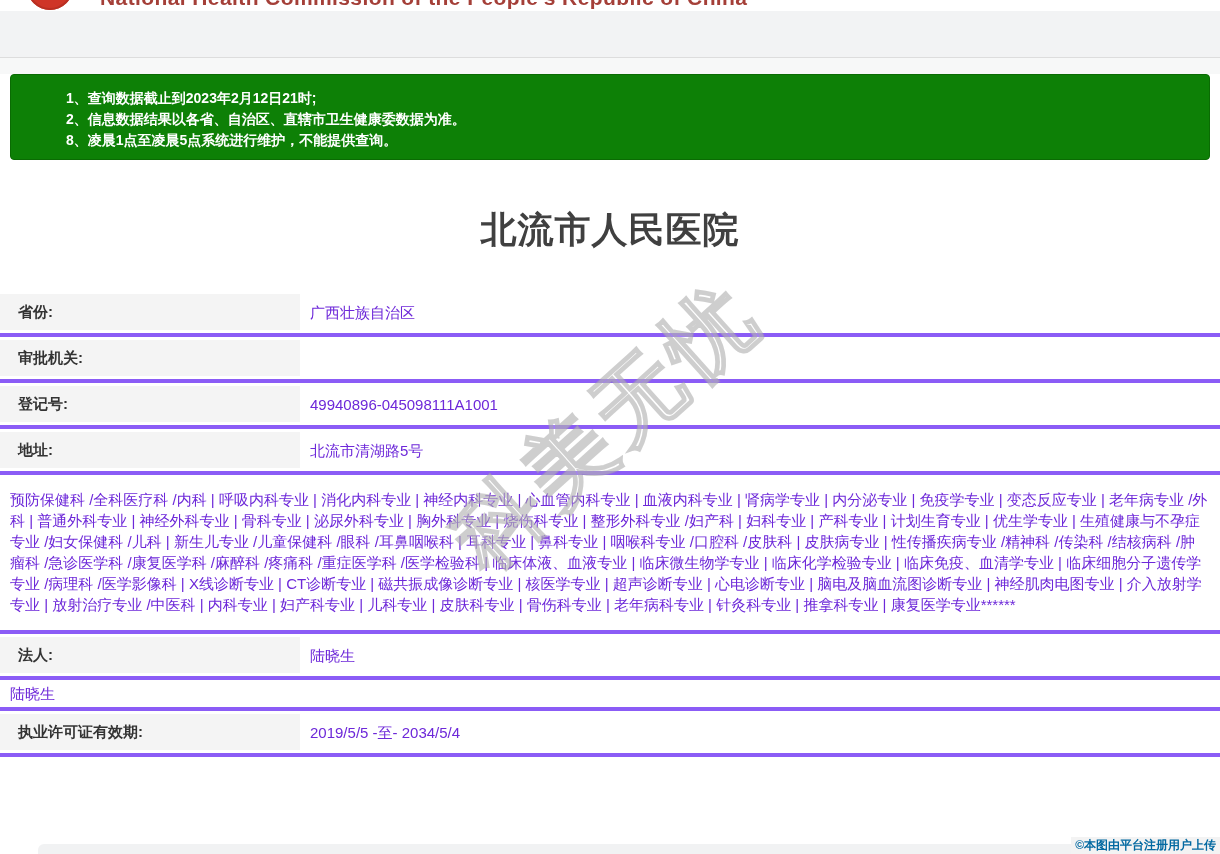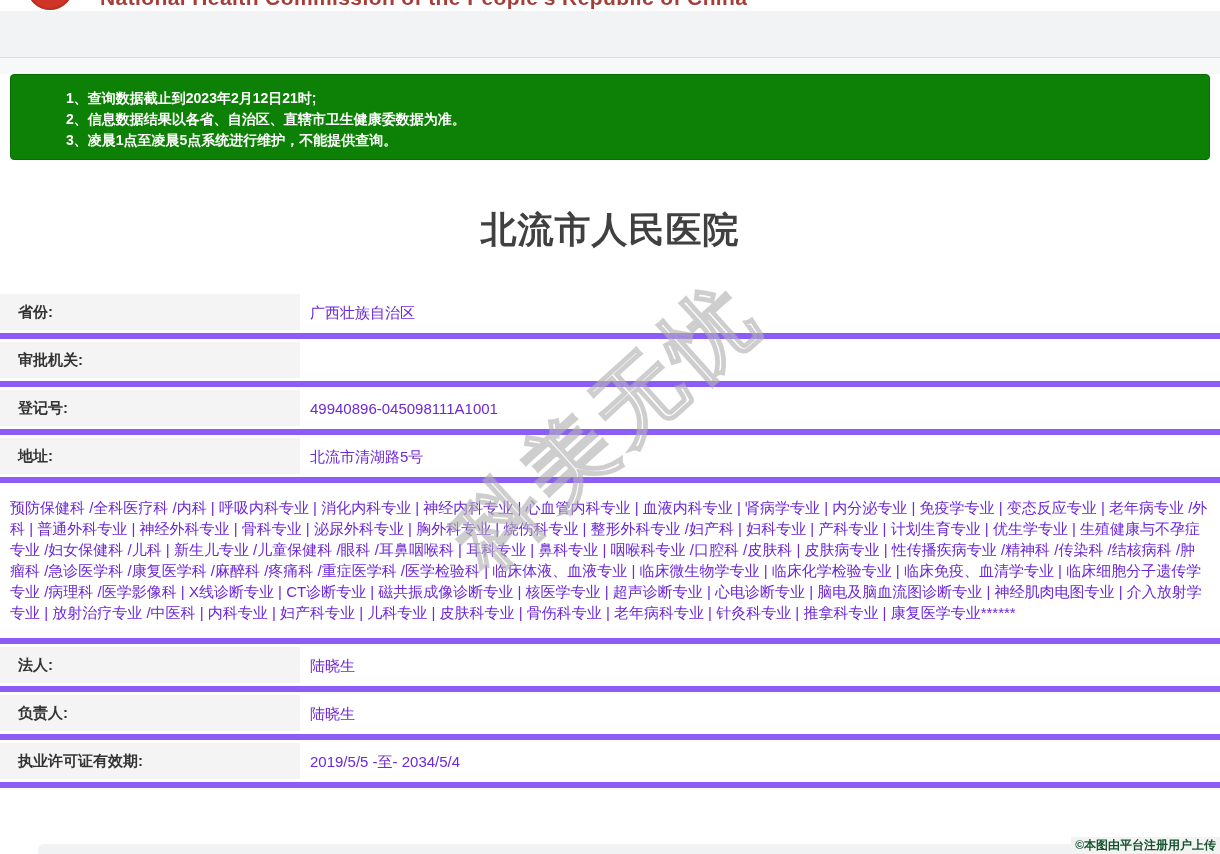--- a/index.html
+++ b/index.html
@@ -22,21 +22,21 @@
   .notice { margin:0 10px; height:86px; background:#0d8006; border:1px solid #0a6b03;
     border-radius:4px; padding:13px 0 0 55px; }
   .notice-line { color:#ffffff; font-size:14px; font-weight:700; line-height:21px; }
 
   
   .hospital-title { margin-top:46px; text-align:center; font-size:36px; font-weight:700;
     color:#404040; letter-spacing:1px; }
 
   
   .info-table { margin-top:36px; width:1220px; }
-  .trow { display:flex; align-items:stretch; border-bottom:6px solid #8b5cf6; padding:3px 0; }
+  .trow { display:flex; align-items:stretch; border-bottom:4px solid #8b5cf6; padding:3px 0; }
   .tlabel { flex:0 0 300px; background:#f4f4f4; display:flex; align-items:center;
     padding-left:18px; min-height:36px; font-size:15px; font-weight:600; color:#333; }
   .tvalue { flex:1; display:flex; align-items:center; padding:0 12px 0 10px;
     font-size:15px; color:#6d28d9; line-height:21px; }
   .trow.multiline .tlabel, .trow.multiline .tvalue { align-items:flex-start; padding-top:11px; }
   .trow.multiline .tvalue { padding-bottom:12px; }
 
   
   .footer-strip { position:absolute; left:38px; right:38px; bottom:-14px; height:24px;
     background:#f1f2f3; border-radius:6px; }
@@ -44,40 +44,40 @@
   
   .watermark { position:absolute; left:392px; top:368px; width:430px; text-align:center;
     transform:rotate(-42deg); white-space:nowrap; font-size:86px; font-weight:700;
     letter-spacing:8px; color:rgba(210,210,210,0.30);
     -webkit-text-fill-color:rgba(255,255,255,0.22);
     -webkit-text-stroke:2px rgba(165,165,165,0.55);
     pointer-events:none; user-select:none; }
 
   
   .copyright-badge { position:absolute; right:0; bottom:0; background:rgba(242,242,242,0.95);
-    font-size:12px; font-weight:700; color:#14532d; padding:1px 4px 2px 4px; line-height:14px; }
+    font-size:12px; font-weight:700; color:#0369a1; padding:1px 4px 2px 4px; line-height:14px; }
 </style>
 </head>
 <body>
 
 <div class="page">
 
   <div class="masthead">
     <div class="masthead-strip">
       <div class="emblem"></div>
       <div class="masthead-title">National Health Commission of the People's Republic of China</div>
     </div>
     <div class="masthead-sub"></div>
     <div class="masthead-line"></div>
   </div>
 
   <div class="notice">
     <div class="notice-line">1、查询数据截止到2023年2月12日21时;</div>
     <div class="notice-line">2、信息数据结果以各省、自治区、直辖市卫生健康委数据为准。</div>
-    <div class="notice-line">3、凌晨1点至凌晨5点系统进行维护，不能提供查询。</div>
+    <div class="notice-line">8、凌晨1点至凌晨5点系统进行维护，不能提供查询。</div>
   </div>
 
   <h1 class="hospital-title">北流市人民医院</h1>
 
   <div class="info-table">
 
     <div class="trow">
       <div class="tlabel">省份:</div>
       <div class="tvalue">广西壮族自治区</div>
     </div>
@@ -100,21 +100,20 @@
       <div class="tvalue">预防保健科 /全科医疗科 /内科 | 呼吸内科专业 | 消化内科专业 | 神经内科专业 | 心血管内科专业 | 血液内科专业 | 肾病学专业 | 内分泌专业 | 免疫学专业 | 变态反应专业 | 老年病专业 /外科 | 普通外科专业 | 神经外科专业 | 骨科专业 | 泌尿外科专业 | 胸外科专业 | 烧伤科专业 | 整形外科专业 /妇产科 | 妇科专业 | 产科专业 | 计划生育专业 | 优生学专业 | 生殖健康与不孕症专业 /妇女保健科 /儿科 | 新生儿专业 /儿童保健科 /眼科 /耳鼻咽喉科 | 耳科专业 | 鼻科专业 | 咽喉科专业 /口腔科 /皮肤科 | 皮肤病专业 | 性传播疾病专业 /精神科 /传染科 /结核病科 /肿瘤科 /急诊医学科 /康复医学科 /麻醉科 /疼痛科 /重症医学科 /医学检验科 | 临床体液、血液专业 | 临床微生物学专业 | 临床化学检验专业 | 临床免疫、血清学专业 | 临床细胞分子遗传学专业 /病理科 /医学影像科 | X线诊断专业 | CT诊断专业 | 磁共振成像诊断专业 | 核医学专业 | 超声诊断专业 | 心电诊断专业 | 脑电及脑血流图诊断专业 | 神经肌肉电图专业 | 介入放射学专业 | 放射治疗专业 /中医科 | 内科专业 | 妇产科专业 | 儿科专业 | 皮肤科专业 | 骨伤科专业 | 老年病科专业 | 针灸科专业 | 推拿科专业 | 康复医学专业******</div>
     </div>
 
 
     <div class="trow">
       <div class="tlabel">法人:</div>
       <div class="tvalue">陆晓生</div>
     </div>
 
     <div class="trow">
-      <div class="tlabel">负责人:</div>
       <div class="tvalue">陆晓生</div>
     </div>
 
     <div class="trow">
       <div class="tlabel">执业许可证有效期:</div>
       <div class="tvalue">2019/5/5 -至- 2034/5/4</div>
     </div>
 
   </div>
 

